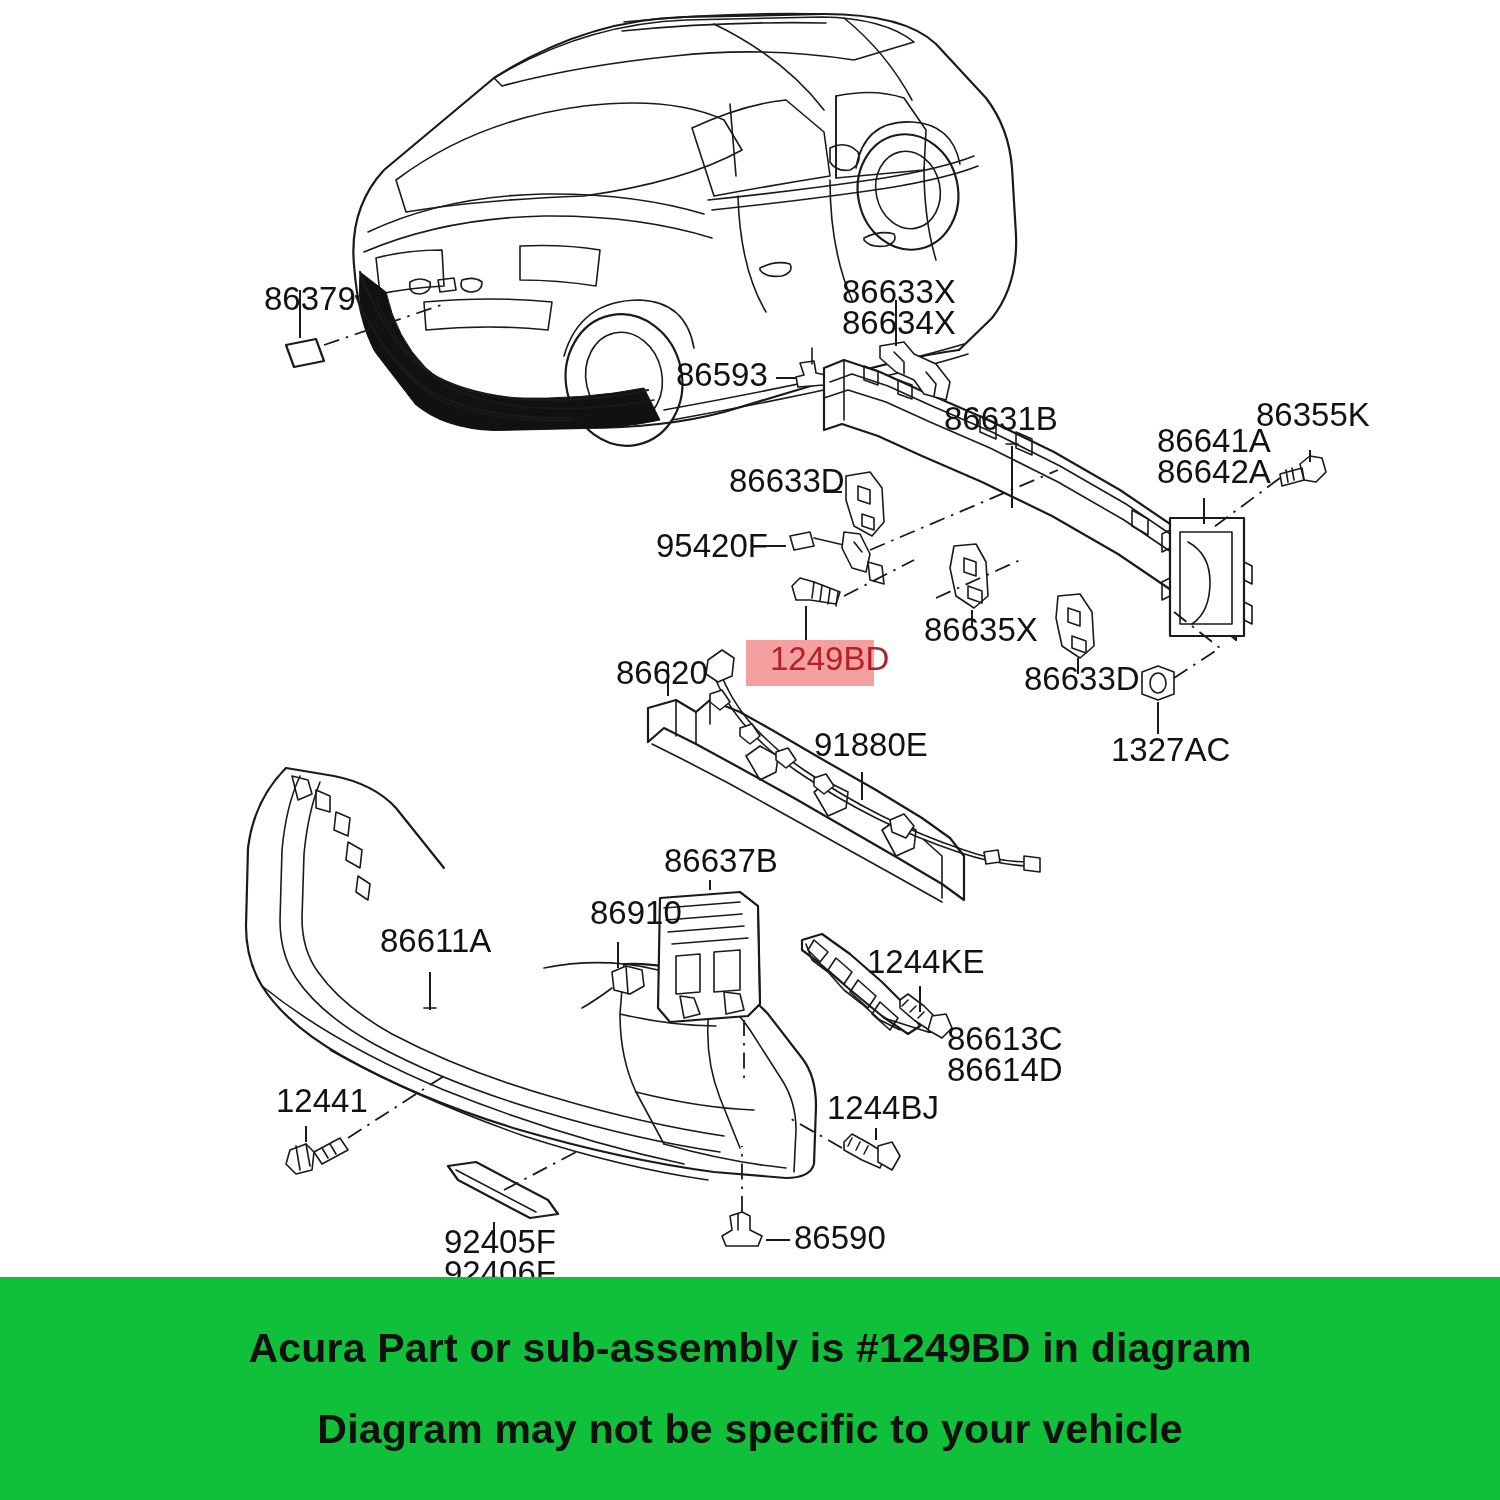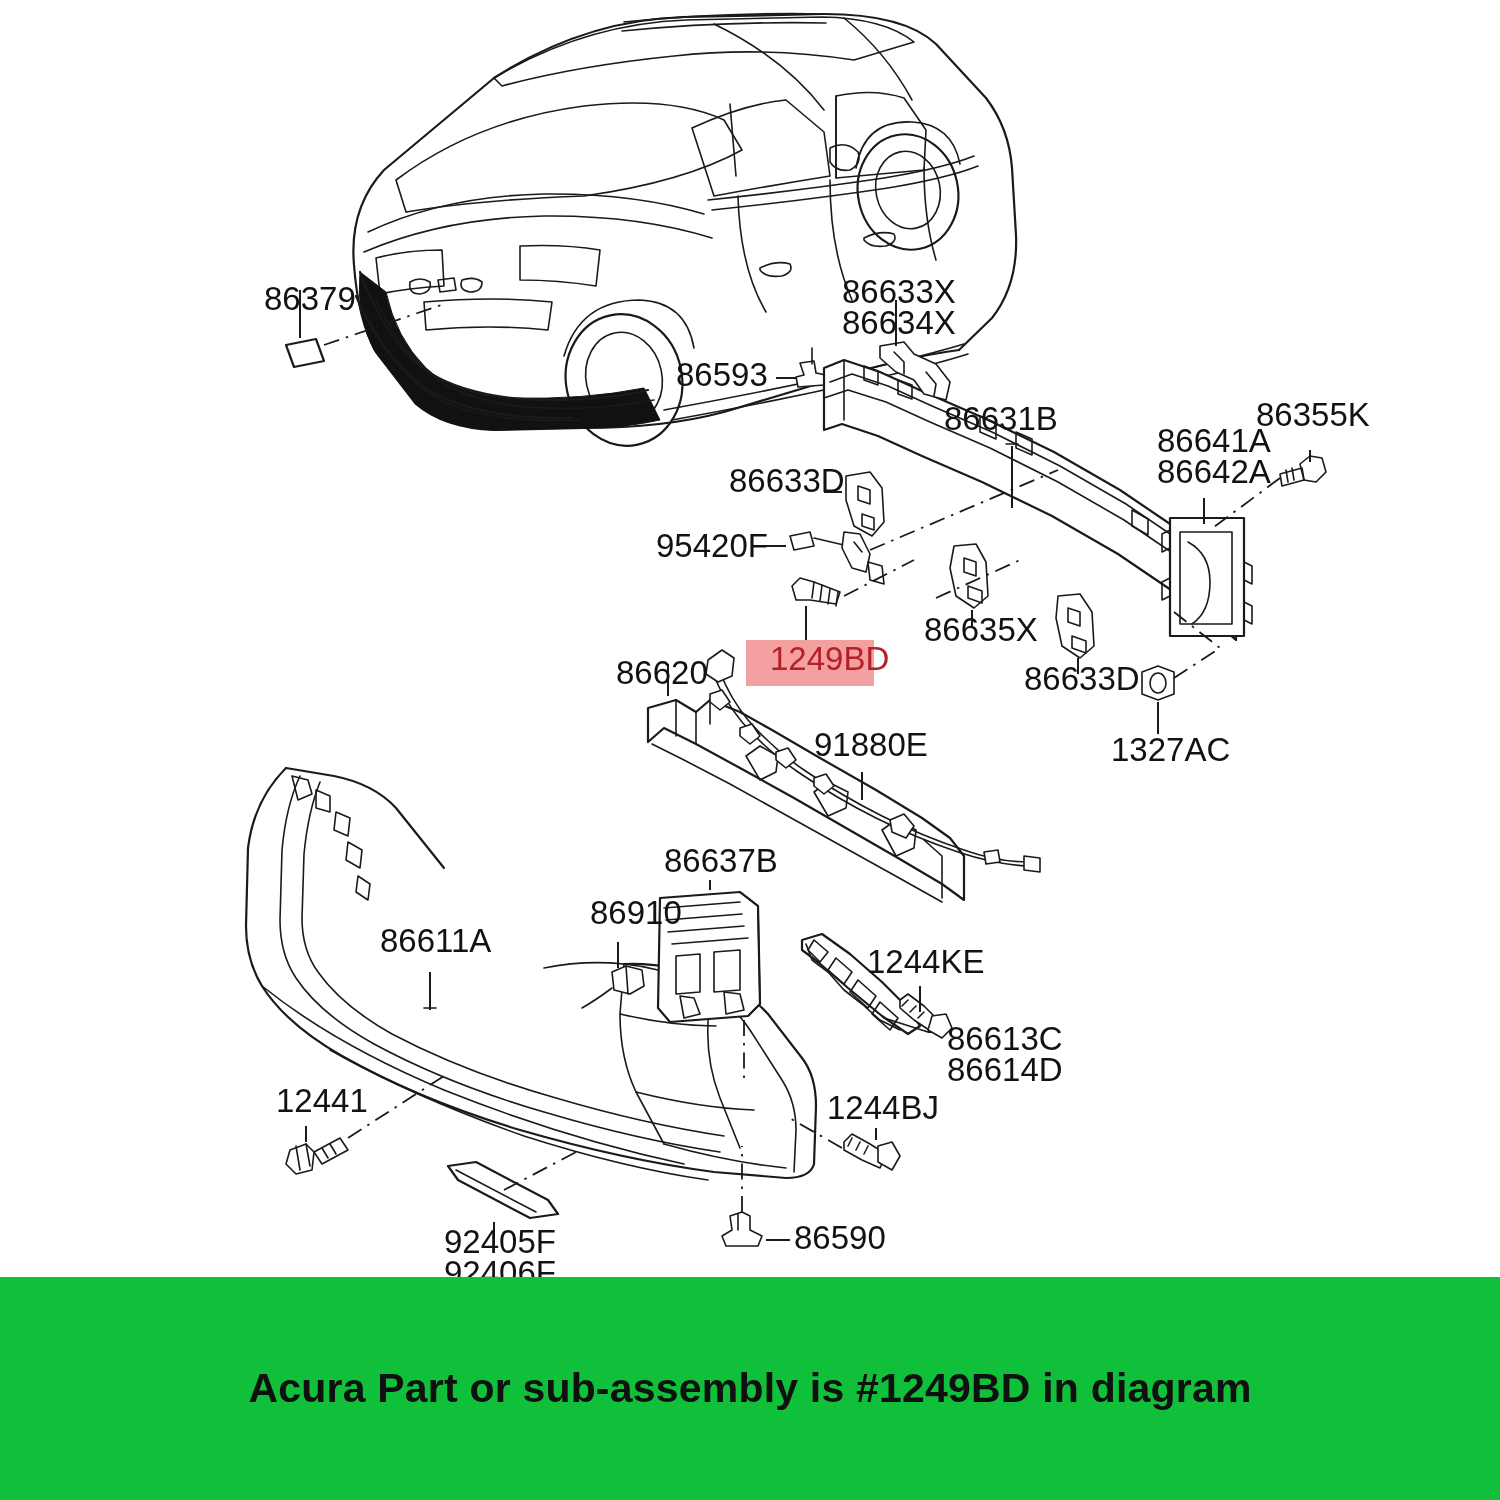--- a/index.html
+++ b/index.html
@@ -395,15 +395,16 @@
           <text x="252" y="1112" class="lbl">12441</text>
           <text x="770" y="1249" class="lbl">86590</text>
           <text x="420" y="1253" class="lbl">92405F</text>
           <text x="420" y="1284" class="lbl">92406F</text>
         </g>
     </svg>
   </div>
 
   <div id="banner" style="background: rgb(16, 192, 58); color: rgb(16, 16, 16);">
     <div class="bline">Acura Part or sub-assembly is #1249BD in diagram</div>
+    <div class="bline">Diagram may not be specific to your vehicle</div>
   </div>
 
 </div>
 
 </body></html>

